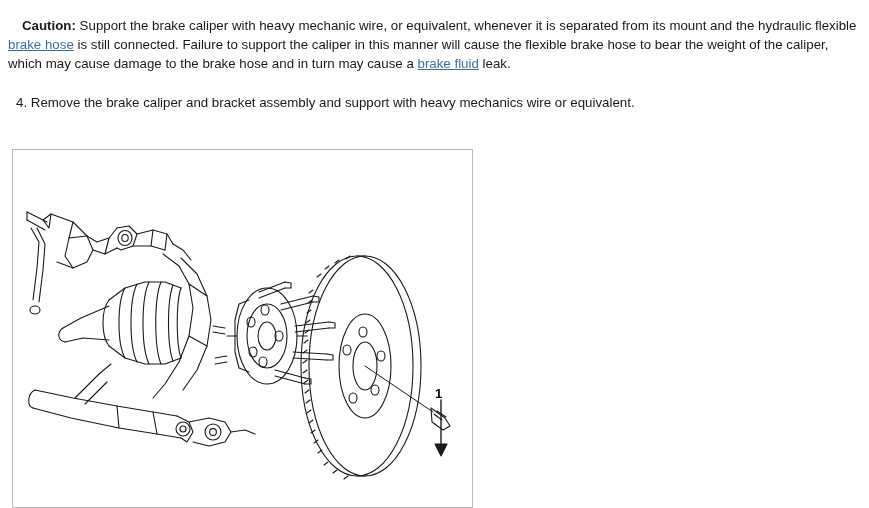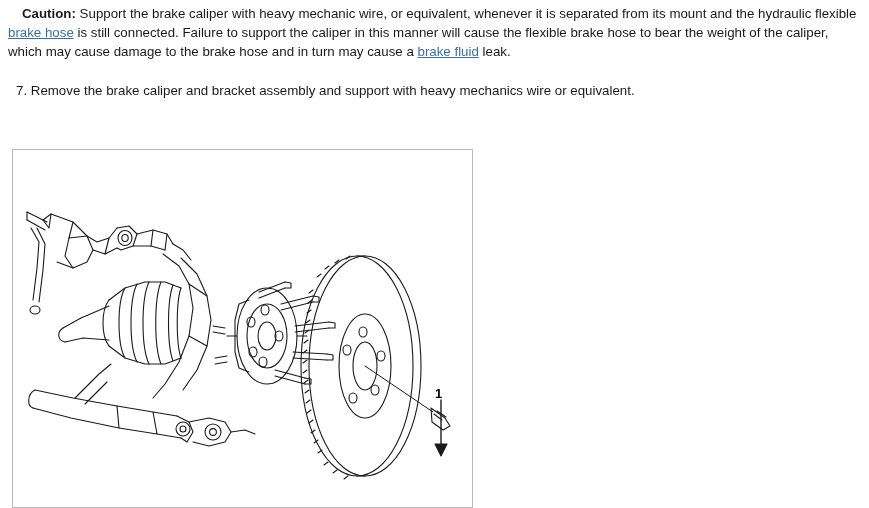--- a/index.html
+++ b/index.html
@@ -12,21 +12,21 @@
     height: 508px;
     font-family: "Liberation Sans", sans-serif;
     color: #1a1a1a;
     overflow: hidden;
   }
   .page {
     position: relative;
     width: 869px;
     height: 508px;
     box-sizing: border-box;
-    padding: 4px 8px 0 8px;
+    padding: 16px 8px 0 8px;
   }
   .caution-para {
     font-size: 13.3px;
     line-height: 19px;
     color: #1a1a1a;
     margin: 0 0 0 0;
     text-indent: 14px;
     padding-right: 4px;
   }
   .caution-label {
@@ -64,21 +64,21 @@
 </style>
 </head>
 <body>
 
 <div class="page">
 
   <p class="caution-para">
     <span class="caution-label">Caution:</span><span> Support the brake caliper with heavy mechanic wire, or equivalent, whenever it is separated from its mount and the hydraulic flexible </span><a class="link" href="#">brake hose</a><span> is still connected. Failure to support the caliper in this manner will cause the flexible brake hose to bear the weight of the caliper, which may cause damage to the brake hose and in turn may cause a </span><a class="link" href="#">brake fluid</a><span> leak.</span>
   </p>
 
-  <div class="step">7. Remove the brake caliper and bracket assembly and support with heavy mechanics wire or equivalent.</div>
+  <div class="step">4. Remove the brake caliper and bracket assembly and support with heavy mechanics wire or equivalent.</div>
 
   <div class="figure-box">
     <svg width="459" height="357" viewBox="0 0 459 357" xmlns="http://www.w3.org/2000/svg">
       <g fill="none" stroke="#1a1a1a" stroke-width="1.1" stroke-linecap="round" stroke-linejoin="round">
 
         <path d="M30 70 L38 64 L60 72 L74 86 L80 100 L74 112 L60 118 L44 112"></path>
         <path d="M38 64 L36 78 L30 70"></path>
         <path d="M60 72 L56 88 L74 86"></path>
         <path d="M56 88 L52 106 L60 118"></path>
         <path d="M74 86 L84 92 L96 88 L104 78"></path>

